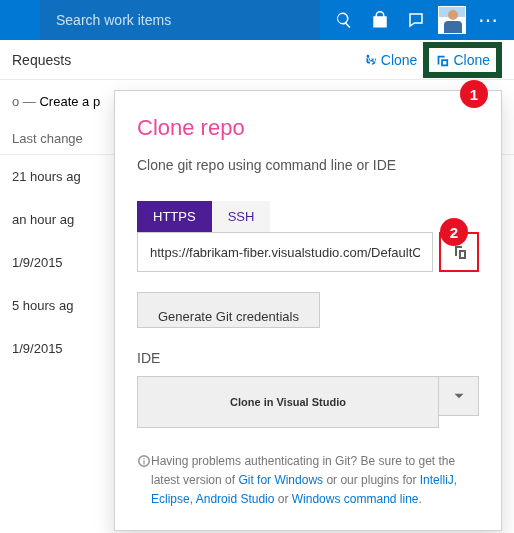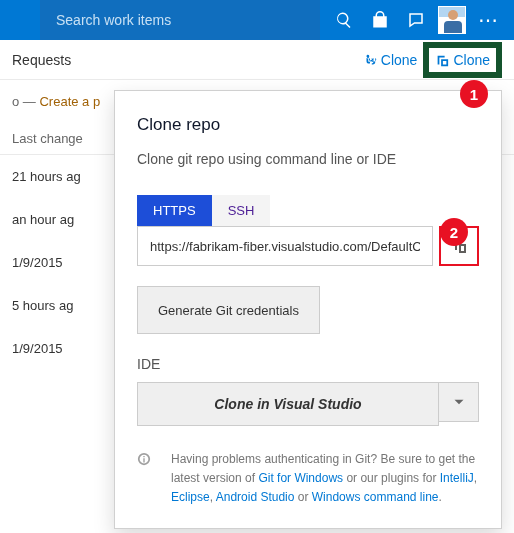--- a/index.html
+++ b/index.html
@@ -18,46 +18,46 @@
   .subbar .spacer { flex: 1; }
   .subbar .action { color: #0078d4; display: flex; align-items: center; gap: 4px; padding: 4px 6px; cursor:pointer; font-size:14px;}
   .subbar .action svg { width: 14px; height: 14px; fill: #0078d4; }
   .clone-outlined { border: 6px solid #14532d; }
 
   .callout-num { position:absolute; width:28px; height:28px; border-radius:50%; background:#e81123; color:#fff; font-weight:600; display:flex; align-items:center; justify-content:center; font-size:15px; z-index:30;}
   .n1 { top:80px; left:460px;}
   .n2 { top:218px; left:440px;}
 
   .crumbrow { padding: 14px 12px 10px; font-size: 13px; color:#666; }
-  .crumbrow a { color:#a16207; text-decoration:none; }
+  .crumbrow a { color:#000000; text-decoration:none; }
 
   .list-header { padding: 8px 12px; font-size:13px; color:#666; border-bottom:1px solid #eaeaea; margin-top:4px;}
   .list-row { padding: 14px 12px; font-size:13px; color:#333;}
 
   .popup {
     position:absolute; top:90px; left:114px; width:388px; background:#fff;
     border:1px solid #d0d0d0; box-shadow:0 8px 20px rgba(0,0,0,0.15);
     padding: 24px 22px 20px; z-index:20;
   }
-  .popup h2 { font-size:17px; font-weight:400; color:#0f172a; margin-bottom:16px;}
+  .popup h2 { font-size:22px; font-weight:400; color:#ec4899; margin-bottom:16px;}
   .popup .sub { font-size:14px; color:#555; margin-bottom:28px;}
   .popup .label { font-size:14px; color:#555; margin-bottom:10px;}
   .tabs { display:flex; margin-bottom:0;}
   .tab { padding:8px 16px; font-size:13px; cursor:pointer; background:#f4f4f4; color:#4c1d95;}
-  .tab.active { background:#1d4ed8; color:#fff;}
+  .tab.active { background:#4c1d95; color:#fff;}
   .url-row { display:flex; align-items:stretch; margin-bottom:20px;}
   .url-input { flex:1; height:40px; border:1px solid #ccc; padding:0 12px; font-size:13px; color:#333; outline:none;}
   .copy-btn { width:40px; height:40px; border:2px solid #e81123; display:flex; align-items:center; justify-content:center; margin-left:6px; cursor:pointer;}
   .copy-btn svg { width:16px; height:16px; fill:#605e5c;}
-  .gen-btn { height:48px; padding:16px 20px; background:#efefef; border:1px solid #ccc; font-size:13px; color:#333; cursor:pointer; margin-bottom:22px;}
+  .gen-btn { height:36px; padding:16px 20px; background:#efefef; border:1px solid #ccc; font-size:13px; color:#333; cursor:pointer; margin-bottom:22px;}
   .ide-row { display:flex;}
-  .ide-btn { flex:1; height:44px; background:#efefef; border:1px solid #ccc; font-size:14px; font-weight:600; color:#333; display:flex; align-items:center; justify-content:center; cursor:pointer;font-style:italic;}
+  .ide-btn { flex:1; height:52px; background:#efefef; border:1px solid #ccc; font-size:11px; font-weight:600; color:#333; display:flex; align-items:center; justify-content:center; cursor:pointer;}
   .ide-drop { width:40px; height:40px; background:#efefef; border:1px solid #ccc; border-left:none; display:flex; align-items:center; justify-content:center; cursor:pointer;}
   .ide-drop svg{width:12px;height:12px;fill:#666;}
-  .help { margin-top:24px; font-size:12px; color:#767676; line-height:1.6; display:flex; gap:20px;}
+  .help { margin-top:24px; font-size:12px; color:#767676; line-height:1.6; display:flex; gap:0;}
   .help svg { width:14px; height:14px; fill:#a0a0a0; flex-shrink:0; margin-top:2px;}
   .help a { color:#0078d4; text-decoration:none;}
 </style>
 </head>
 <body>
 
 <div class="topbar">
   <div class="search-hub">
     <span>Search work items</span>
   </div>

